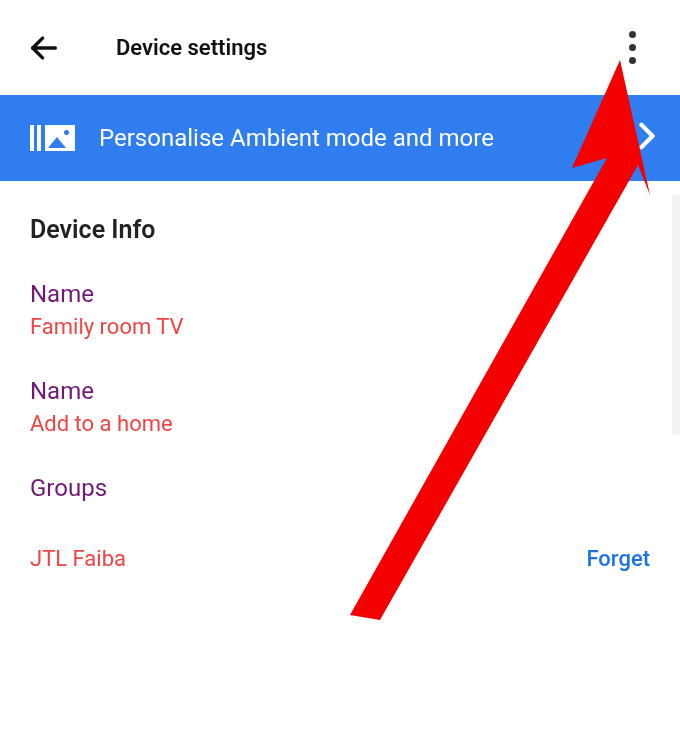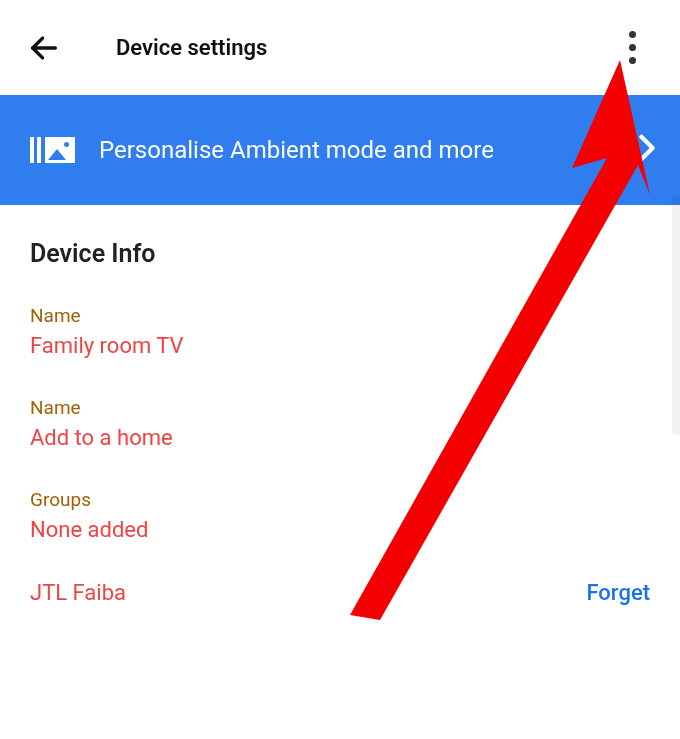--- a/index.html
+++ b/index.html
@@ -46,21 +46,21 @@
   }
   .more-btn .dot {
     width: 7px;
     height: 7px;
     border-radius: 50%;
     background: #333;
   }
   .ambient-banner {
     background: #2f7def;
     color: #fff;
-    height: 110px;
+    height: 86px;
     display: flex;
     align-items: center;
     padding: 0 30px;
     cursor: pointer;
     position: relative;
   }
   .ambient-icon {
     display: flex;
     align-items: center;
     gap: 4px;
@@ -125,22 +125,22 @@
   }
   .row {
     padding: 18px 30px 20px 30px;
     cursor: pointer;
     display: flex;
     justify-content: space-between;
     align-items: flex-start;
   }
   .row-main { flex: 1; }
   .row-label {
-    font-size: 19px;
-    color: #a16207;
+    font-size: 24px;
+    color: #701a75;
     margin-bottom: 6px;
   }
   .row-value {
     font-size: 22px;
     color: #ef4444;
   }
   .row-action {
     font-size: 22px;
     font-weight: 500;
     color: #1a73e8;
@@ -203,21 +203,20 @@
 <div class="row">
   <div class="row-main">
     <div class="row-label">Name</div>
     <div class="row-value">Add to a home</div>
   </div>
 </div>
 
 <div class="row">
   <div class="row-main">
     <div class="row-label">Groups</div>
-    <div class="row-value">None added</div>
   </div>
 </div>
 
 <div class="row">
   <div class="row-main">
     <div class="row-value">JTL Faiba</div>
   </div>
   <div class="row-action">Forget</div>
 </div>
 

